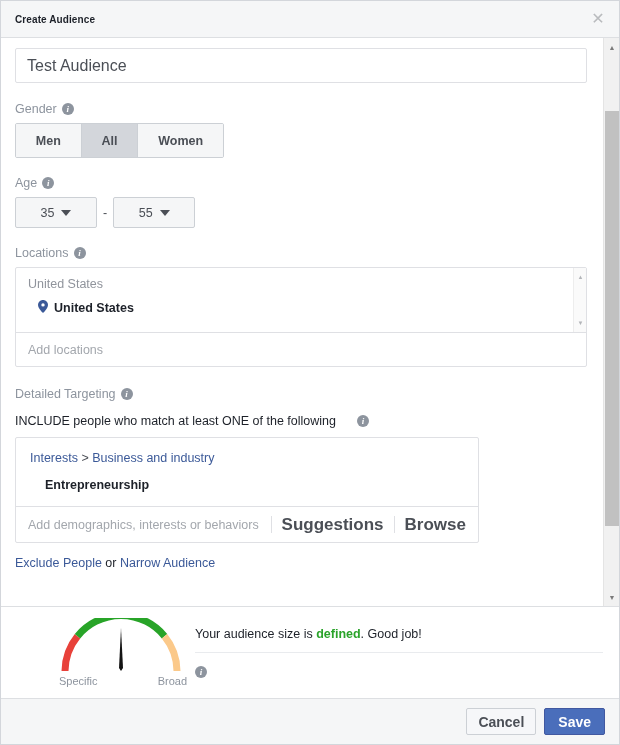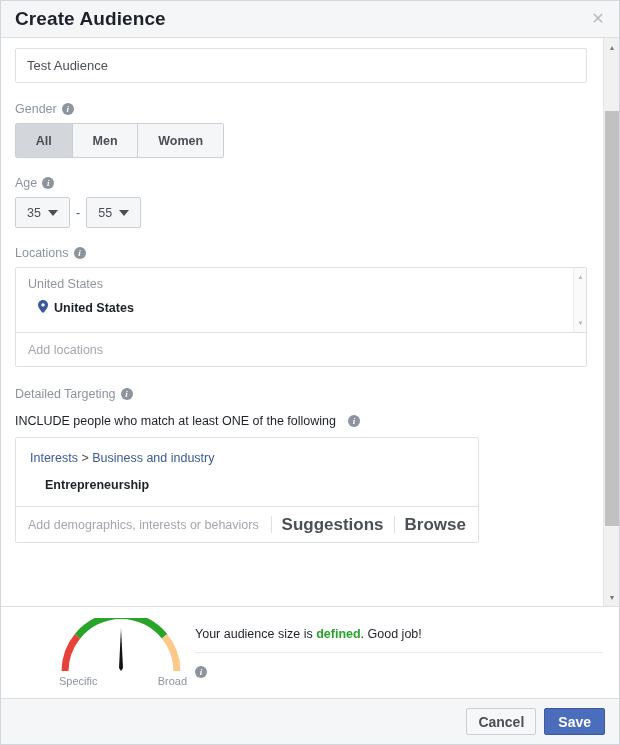--- a/index.html
+++ b/index.html
@@ -22,21 +22,21 @@
   
   .dlg-header {
     height: 37px; min-height: 37px;
     background: #f5f6f7;
     border-bottom: 1px solid #dddfe2;
     display: flex; align-items: center;
     padding: 0 14px 0 14px;
     position: relative;
   }
   .dlg-title {
-    font-size: 19px; font-weight: bold; color: #1d2129;
+    font-size: 10px; font-weight: bold; color: #1d2129;
     letter-spacing: .1px;
   }
   .close-btn {
     position: absolute; right: 10px; top: 50%;
     transform: translateY(-50%);
     width: 22px; height: 22px;
     display: flex; align-items: center; justify-content: center;
     color: #b9bbbe; font-size: 16px; line-height: 1;
     cursor: pointer; user-select: none;
   }
@@ -87,21 +87,21 @@
     font-family: "Liberation Serif", serif;
     line-height: 12px; flex: 0 0 auto;
   }
 
   .name-input {
     width: 572px; height: 35px;
     border: 1px solid #dfe0e4; border-radius: 2px;
     background: #fff;
     display: flex; align-items: center;
     padding: 0 11px;
-    font-size: 13px; color: #4b4f56;
+    font-size: 16px; color: #4b4f56;
   }
 
   
   .gender-group {
     display: flex; margin-top: 7px;
     border: 1px solid #ccd0d5; border-radius: 2px;
     overflow: hidden; width: 209px; height: 35px;
   }
   .gender-btn {
     flex: 1 1 auto;
@@ -110,21 +110,21 @@
     background: #f5f6f7;
     border-right: 1px solid #ccd0d5;
     cursor: pointer; user-select: none;
   }
   .gender-btn:last-child { border-right: none; }
   .gender-btn.selected { background: #d3d6db; }
 
   
   .age-row { display: flex; align-items: center; gap: 6px; margin-top: 7px; }
   .age-select {
-    width: 55px; height: 31px;
+    width: 82px; height: 31px;
     border: 1px solid #ccd0d5; border-radius: 2px;
     background: #f5f6f7;
     display: flex; align-items: center; justify-content: center; gap: 7px;
     font-size: 12.5px; color: #4b4f56;
     cursor: pointer; user-select: none;
   }
   .caret {
     width: 0; height: 0;
     border-left: 5px solid transparent;
     border-right: 5px solid transparent;
@@ -164,21 +164,21 @@
     height: 33px; display: flex; align-items: center;
     padding: 0 12px;
     font-size: 12.5px; color: #a3a7ad;
   }
 
   
   .dt-label { margin-top: 20px; }
   .dt-sub {
     margin-top: 13px;
     font-size: 12.5px; color: #1d2129;
-    display: flex; align-items: center; gap: 12px;
+    display: flex; align-items: center; gap: 21px;
   }
   .dt-box {
     margin-top: 9px;
     width: 464px;
     border: 1px solid #dfe0e4; border-radius: 2px;
     background: #fff;
   }
   .dt-list { padding: 13px 0 14px 0; border-bottom: 1px solid #dfe0e4; }
   .dt-crumb {
     padding: 0 14px;
@@ -273,22 +273,22 @@
 
       <div class="name-input">
         <span>Test Audience</span>
       </div>
 
       <div class="field-label" style="margin-top:19px;">
         <span>Gender</span>
         <span class="info-icon">i</span>
       </div>
       <div class="gender-group">
+        <div class="gender-btn">Men</div>
         <div class="gender-btn selected">All</div>
-        <div class="gender-btn">Men</div>
         <div class="gender-btn">Women</div>
       </div>
 
       <div class="field-label" style="margin-top:18px;">
         <span>Age</span>
         <span class="info-icon">i</span>
       </div>
       <div class="age-row">
         <div class="age-select">
           <span>35</span>
@@ -345,20 +345,25 @@
         </div>
         <div class="dt-input-row">
           <div class="dt-placeholder">Add demographics, interests or behaviors</div>
           <div class="vdiv"></div>
           <div class="dt-action">Suggestions</div>
           <div class="vdiv"></div>
           <div class="dt-action" style="padding-right:0;">Browse</div>
         </div>
       </div>
 
+      <div class="excl-row">
+        <a>Exclude People</a>
+        <span>or</span>
+        <a>Narrow Audience</a>
+      </div>
 
     </div>
 
     <div class="scrollbar-v">
       <div class="sb-arrow up">▲</div>
       <div class="sb-thumb" style="top:73px; height:415px;"></div>
       <div class="sb-arrow down">▼</div>
     </div>
 
   </div>

